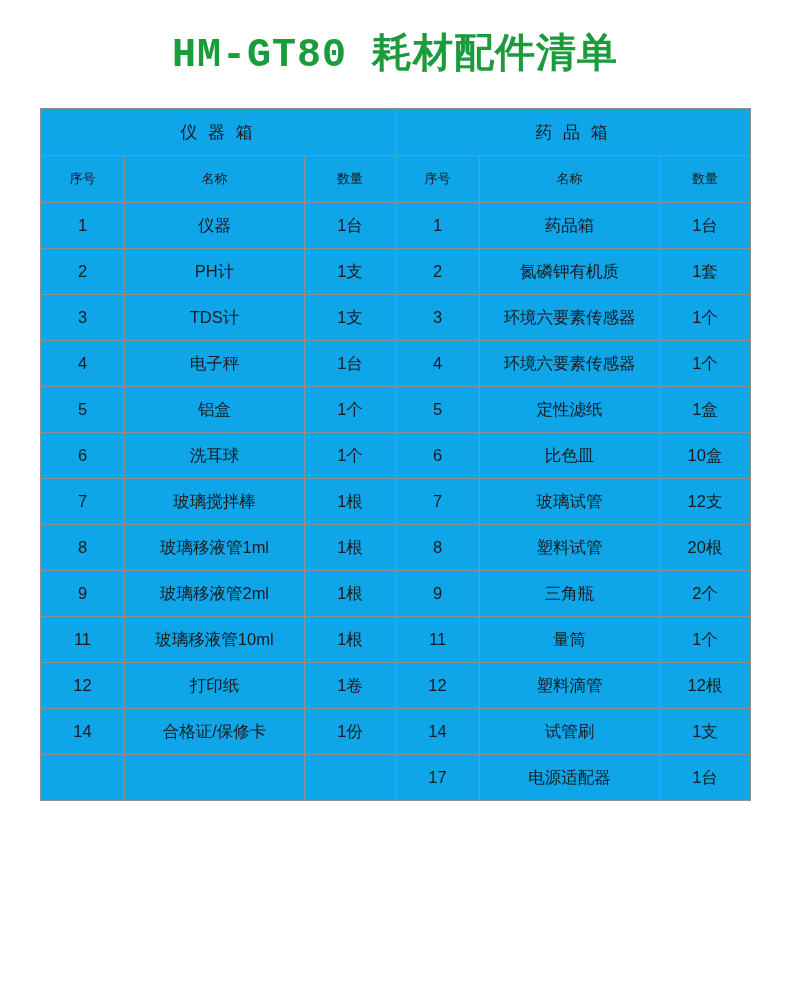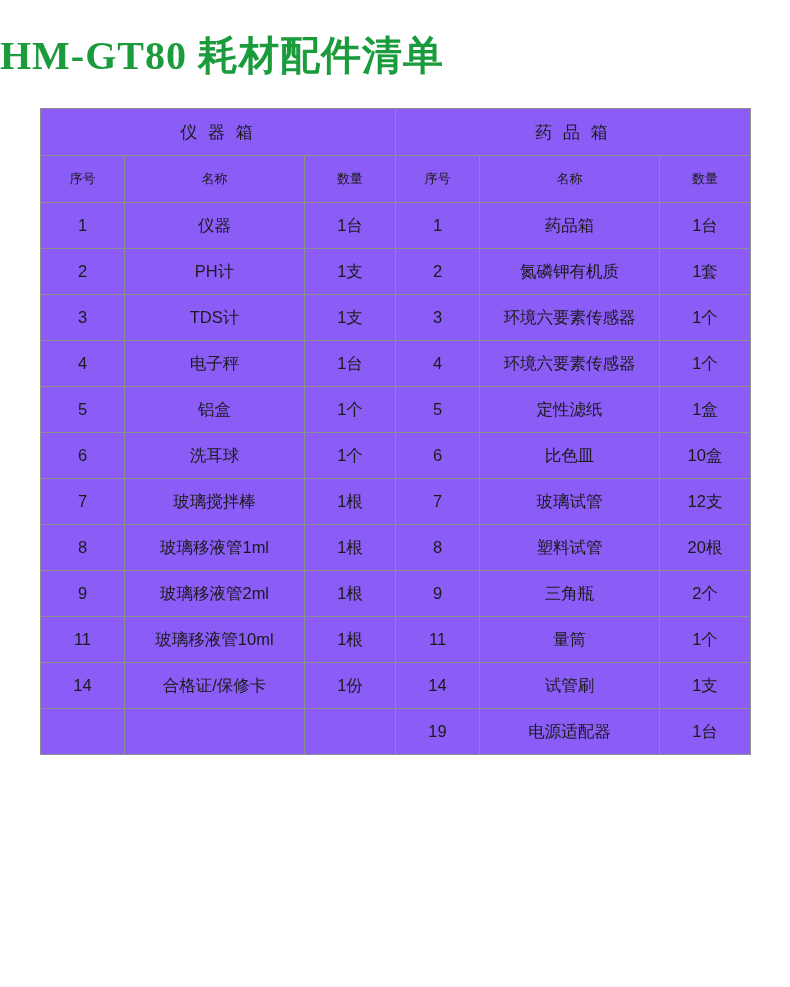--- a/index.html
+++ b/index.html
@@ -13,39 +13,39 @@
     font-family: "Liberation Sans", sans-serif;
     overflow: hidden;
   }
   .page {
     position: relative;
     width: 790px;
     height: 987px;
     box-sizing: border-box;
   }
   .title {
-    text-align: left;
-    font-family: Liberation Serif, serif;
+    text-align: center;
+    font-family: Liberation Mono, monospace;
     font-weight: bold;
     font-size: 40px;
     color: #1a9b3c;
     letter-spacing: 1px;
     padding-top: 34px;
     padding-bottom: 0;
     line-height: 1.1;
     white-space: nowrap;
   }
   .table-wrap {
     margin: 30px 40px 0 40px;
   }
   table.list {
     border-collapse: collapse;
     width: 710px;
     table-layout: fixed;
-    background: #8b5cf6;
+    background: #0ea5e9;
   }
   table.list td {
     border: 1px solid #8f8f8f;
     text-align: center;
     vertical-align: middle;
     font-size: 16.5px;
     color: #1b1b1b;
     height: 45px;
     padding: 0 2px;
     font-family: "Liberation Sans", sans-serif;
@@ -177,32 +177,40 @@
         </tr>
         <tr>
           <td class="num">11</td>
           <td>玻璃移液管10ml</td>
           <td>1根</td>
           <td class="num">11</td>
           <td>量筒</td>
           <td>1个</td>
         </tr>
         <tr>
+          <td class="num">12</td>
+          <td>打印纸</td>
+          <td>1卷</td>
+          <td class="num">12</td>
+          <td>塑料滴管</td>
+          <td>12根</td>
+        </tr>
+        <tr>
           <td class="num">14</td>
           <td>合格证/保修卡</td>
           <td>1份</td>
           <td class="num">14</td>
           <td>试管刷</td>
           <td>1支</td>
         </tr>
         <tr>
           <td class="num empty"></td>
           <td class="empty"></td>
           <td class="empty"></td>
-          <td class="num">19</td>
+          <td class="num">17</td>
           <td>电源适配器</td>
           <td>1台</td>
         </tr>
       </tbody>
     </table>
   </div>
 
 </div>
 
 </body></html>

